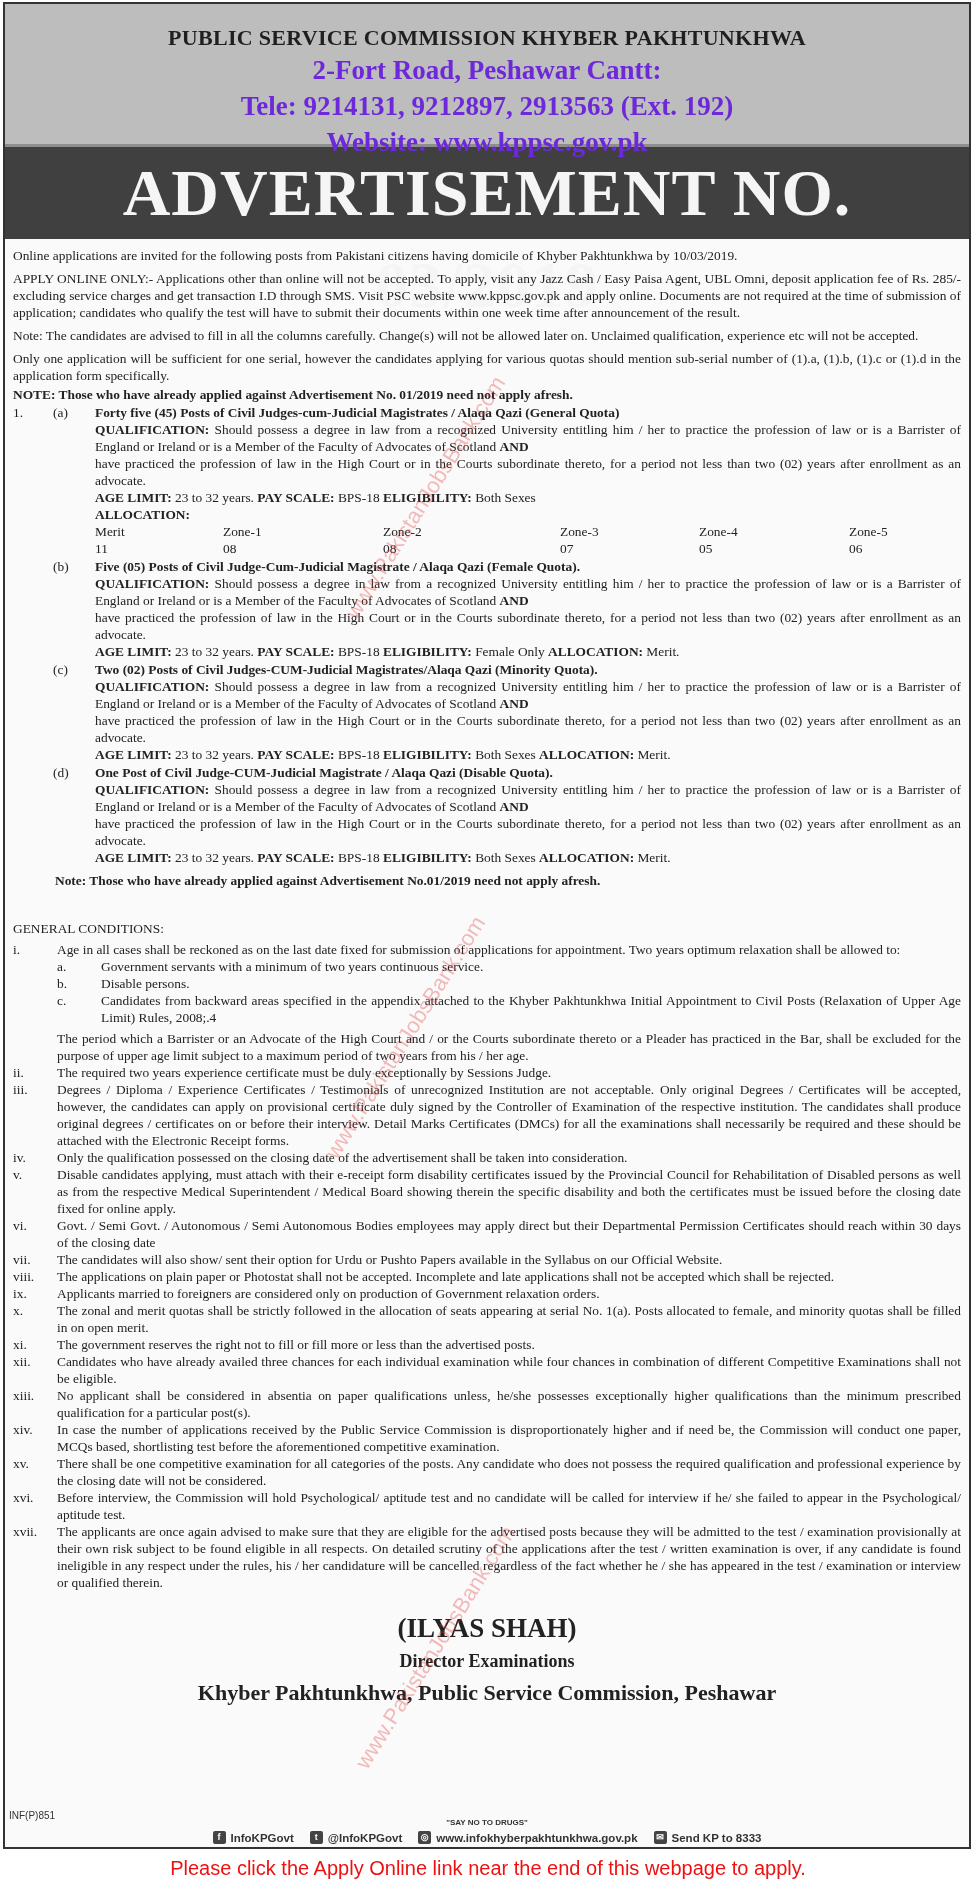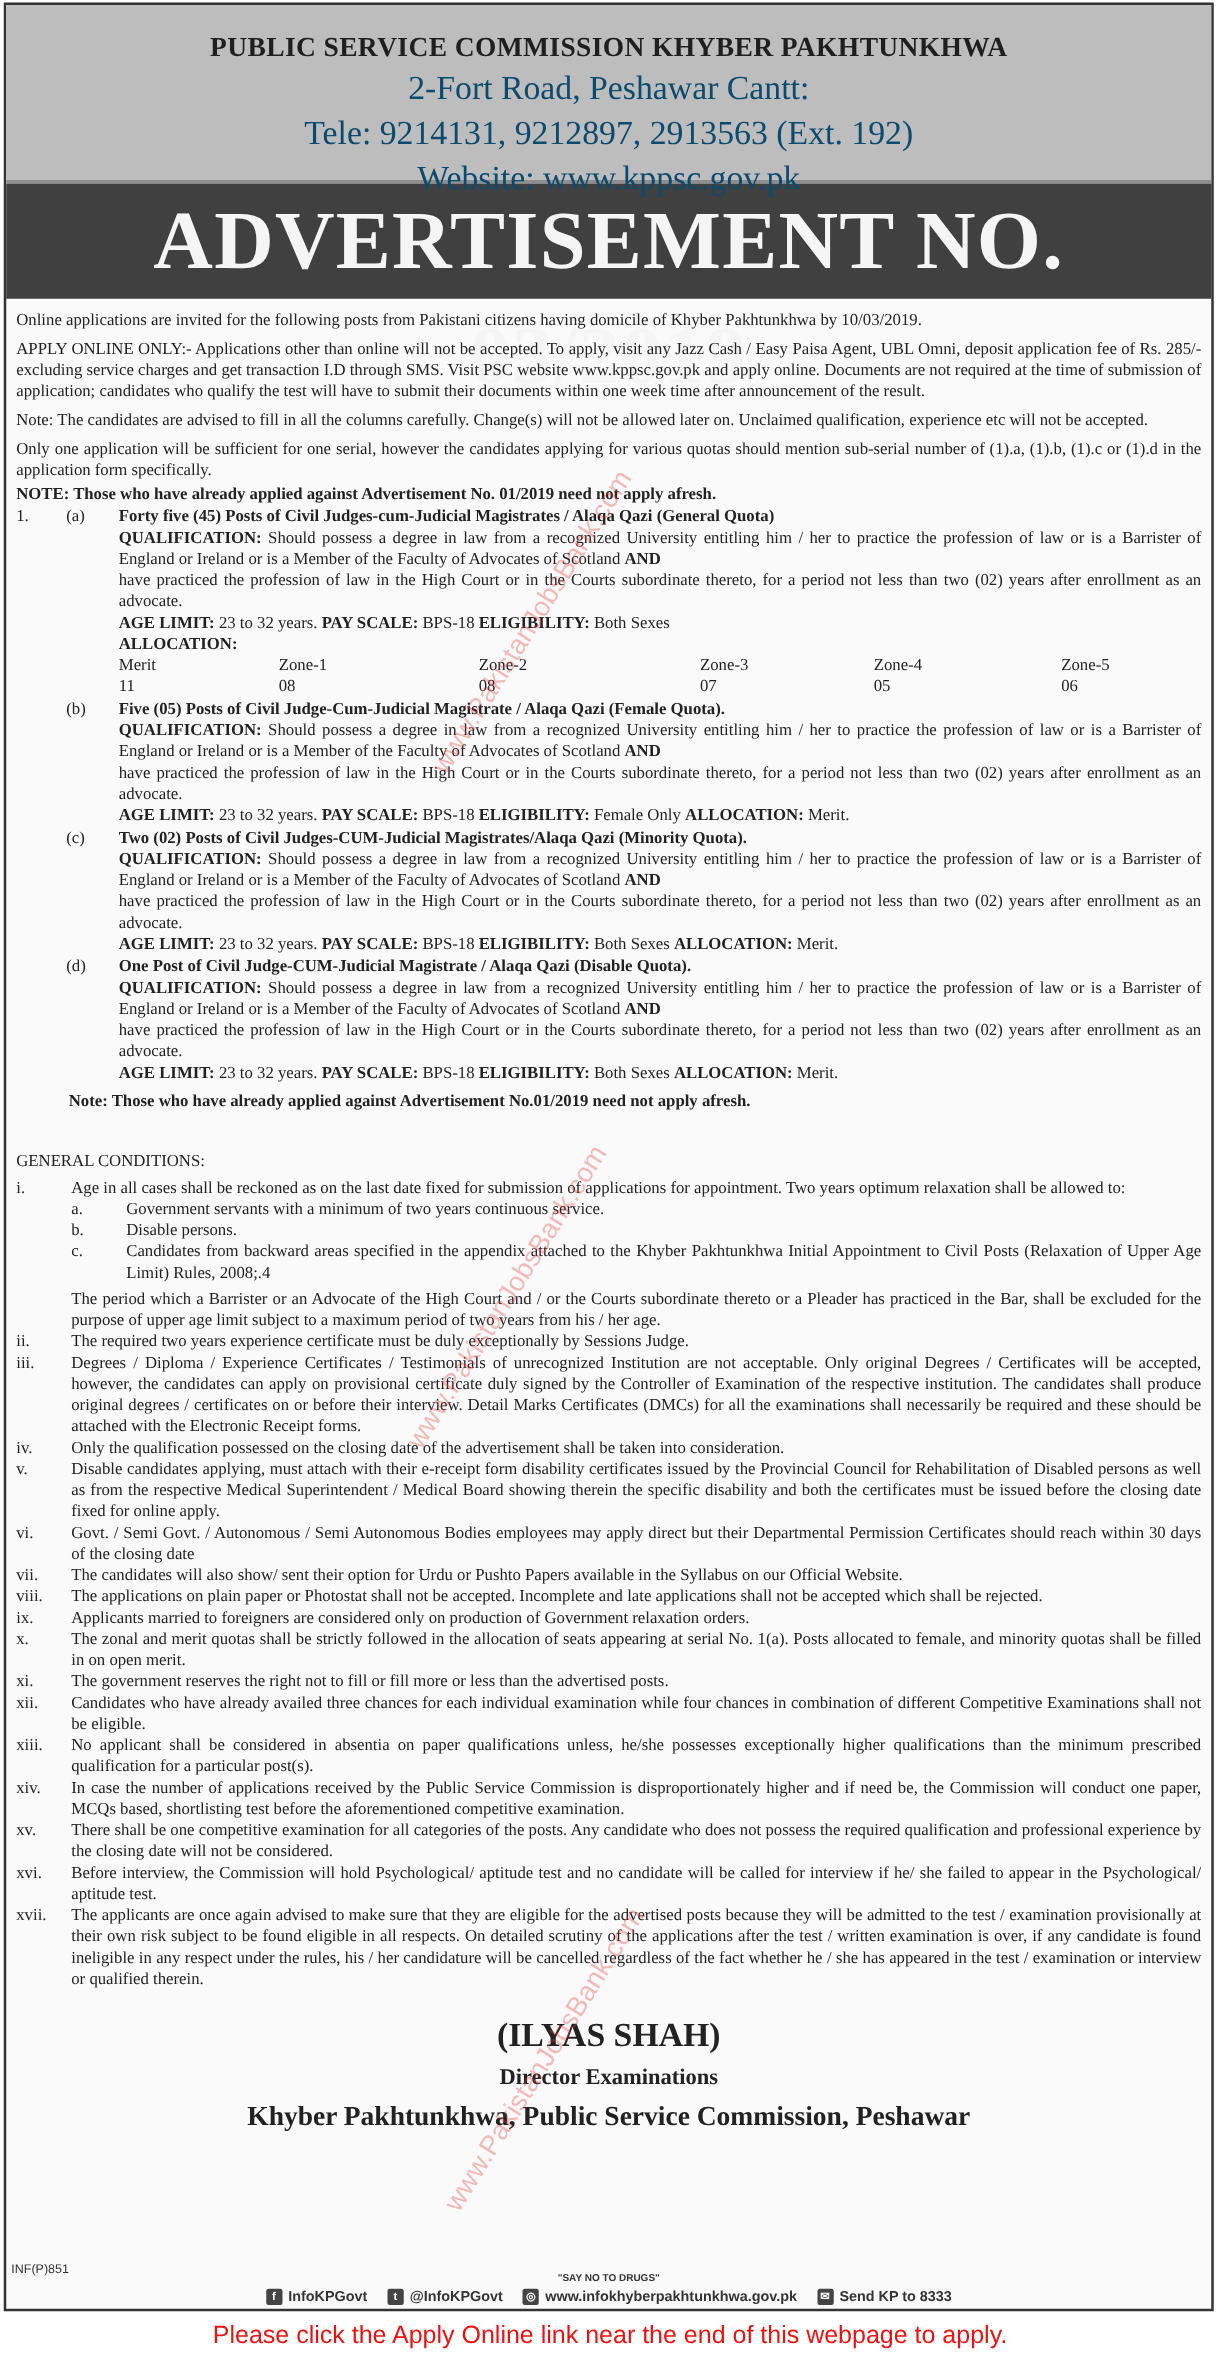--- a/index.html
+++ b/index.html
@@ -3,21 +3,21 @@
 <meta charset="utf-8">
 <style>
   * { box-sizing: border-box; margin: 0; padding: 0; }
   html, body { width: 976px; height: 1896px; background: #ffffff; overflow: hidden; }
   body { font-family: "Liberation Serif", "DejaVu Serif", serif; color: #1a1a1a; position: relative; }
 
   .ad { position: absolute; left: 3px; top: 2px; width: 968px; height: 1847px; border: 2px solid #333; background: #fafafa; }
 
   .header { height: 143px; background: #bdbdbd; border-bottom: 3px solid #8e8e8e; text-align: center; padding-top: 20px; }
   .header .org { font-size: 22px; font-weight: bold; letter-spacing: 0.3px; color: #1f1f1f; line-height: 28px; }
-  .header .line { font-size: 27px; font-weight: normal; color: #0c4a6e; line-height: 36px; }
+  .header .line { font-size: 27px; font-weight: bold; color: #6d28d9; line-height: 36px; }
 
   .title-bar { height: 92px; background: #404040; color: #f5f5f5; text-align: center; font-size: 66px; font-weight: bold; line-height: 92px; letter-spacing: 1px; }
 
   .body { padding: 8px 8px 0 8px; font-size: 13.4px; line-height: 17px; color: #222; }
   .body p { margin-bottom: 6px; text-align: justify; }
   .body b { font-weight: bold; }
   .note-bold { font-weight: bold; margin-bottom: 0; }
 
   .post { display: flex; margin-top: 1px; }
   .post .num { width: 40px; }

